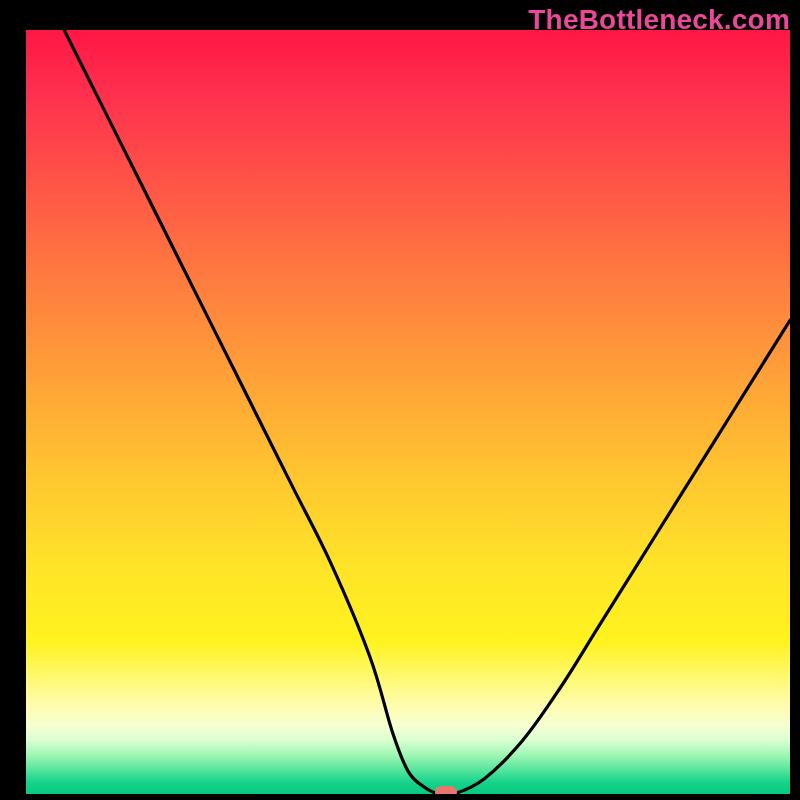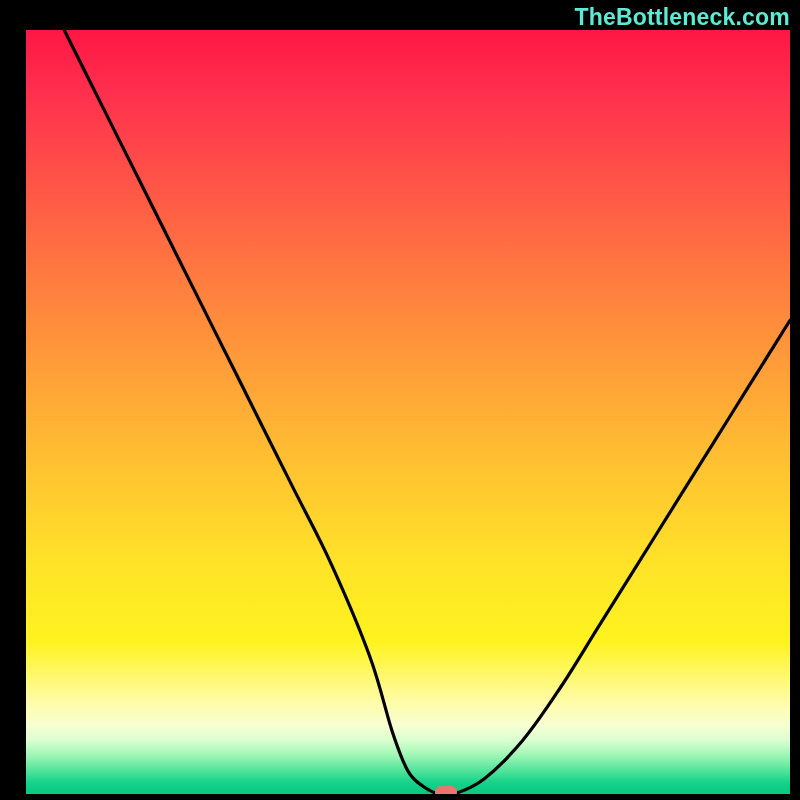--- a/index.html
+++ b/index.html
@@ -14,23 +14,23 @@
     position: relative;
     width: 800px;
     height: 800px;
     background: #000;
   }
   .watermark {
     position: absolute;
     top: 4px;
     right: 10px;
     font-family: Arial, Helvetica, sans-serif;
-    font-size: 23px;
+    font-size: 28px;
     font-weight: 600;
-    color: #5eead4;
+    color: #ec4899;
     letter-spacing: 0.2px;
     z-index: 10;
     text-align: center;
   }
   .plot {
     position: absolute;
     left: 26px;
     top: 30px;
     width: 764px;
     height: 764px;

